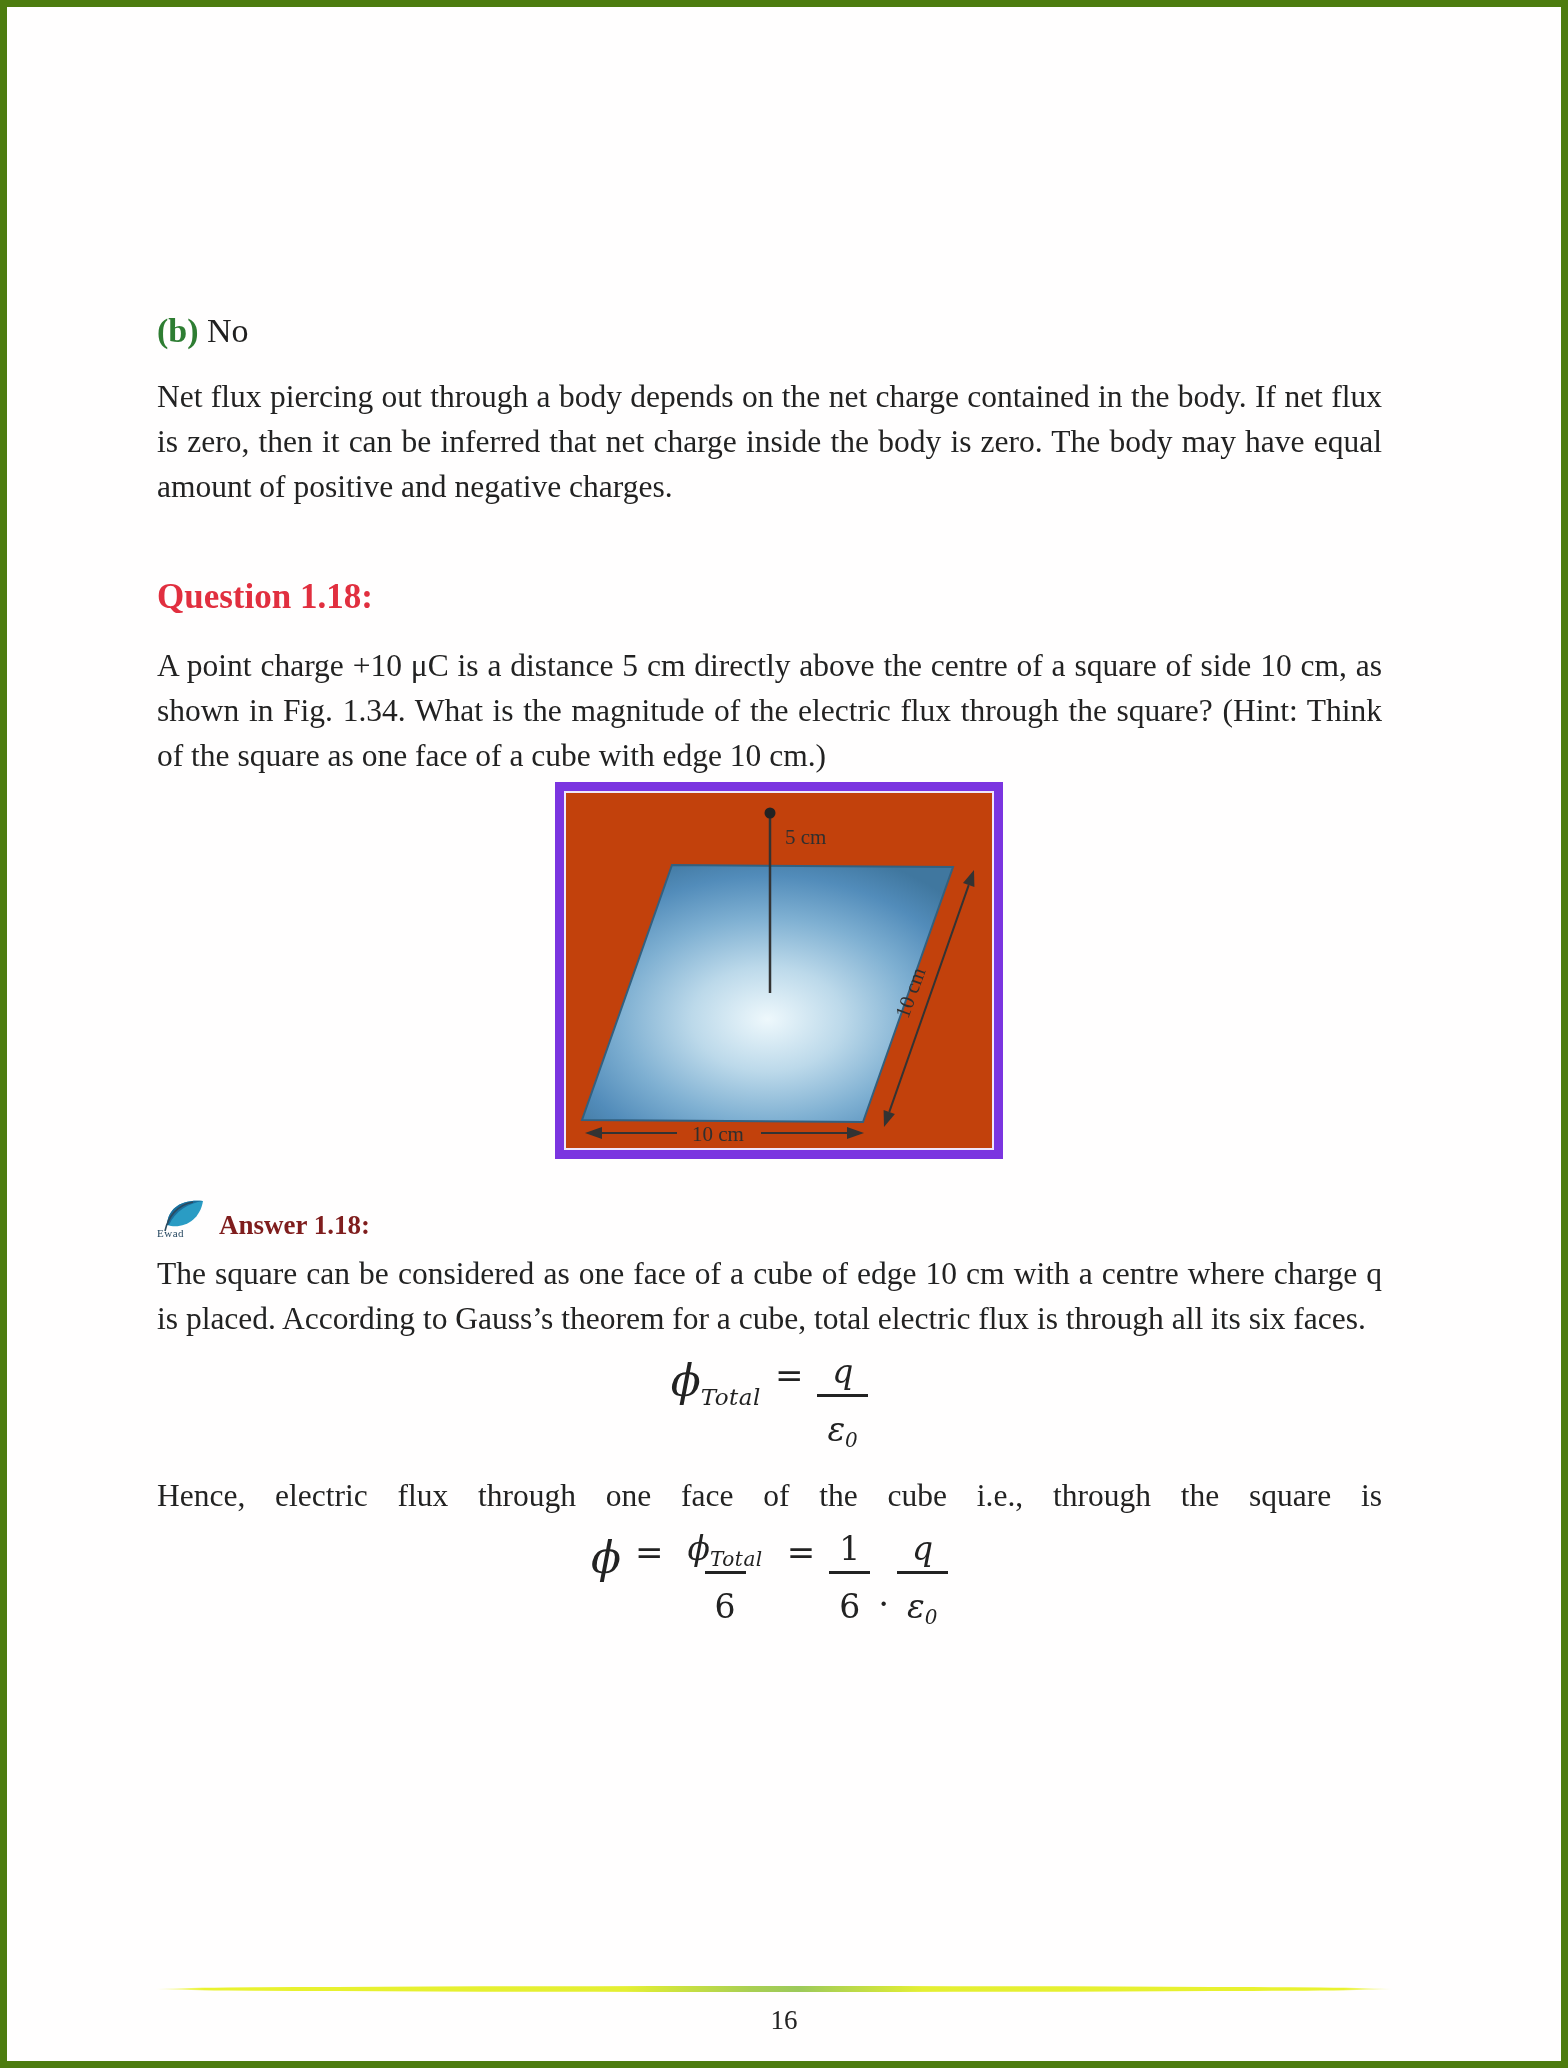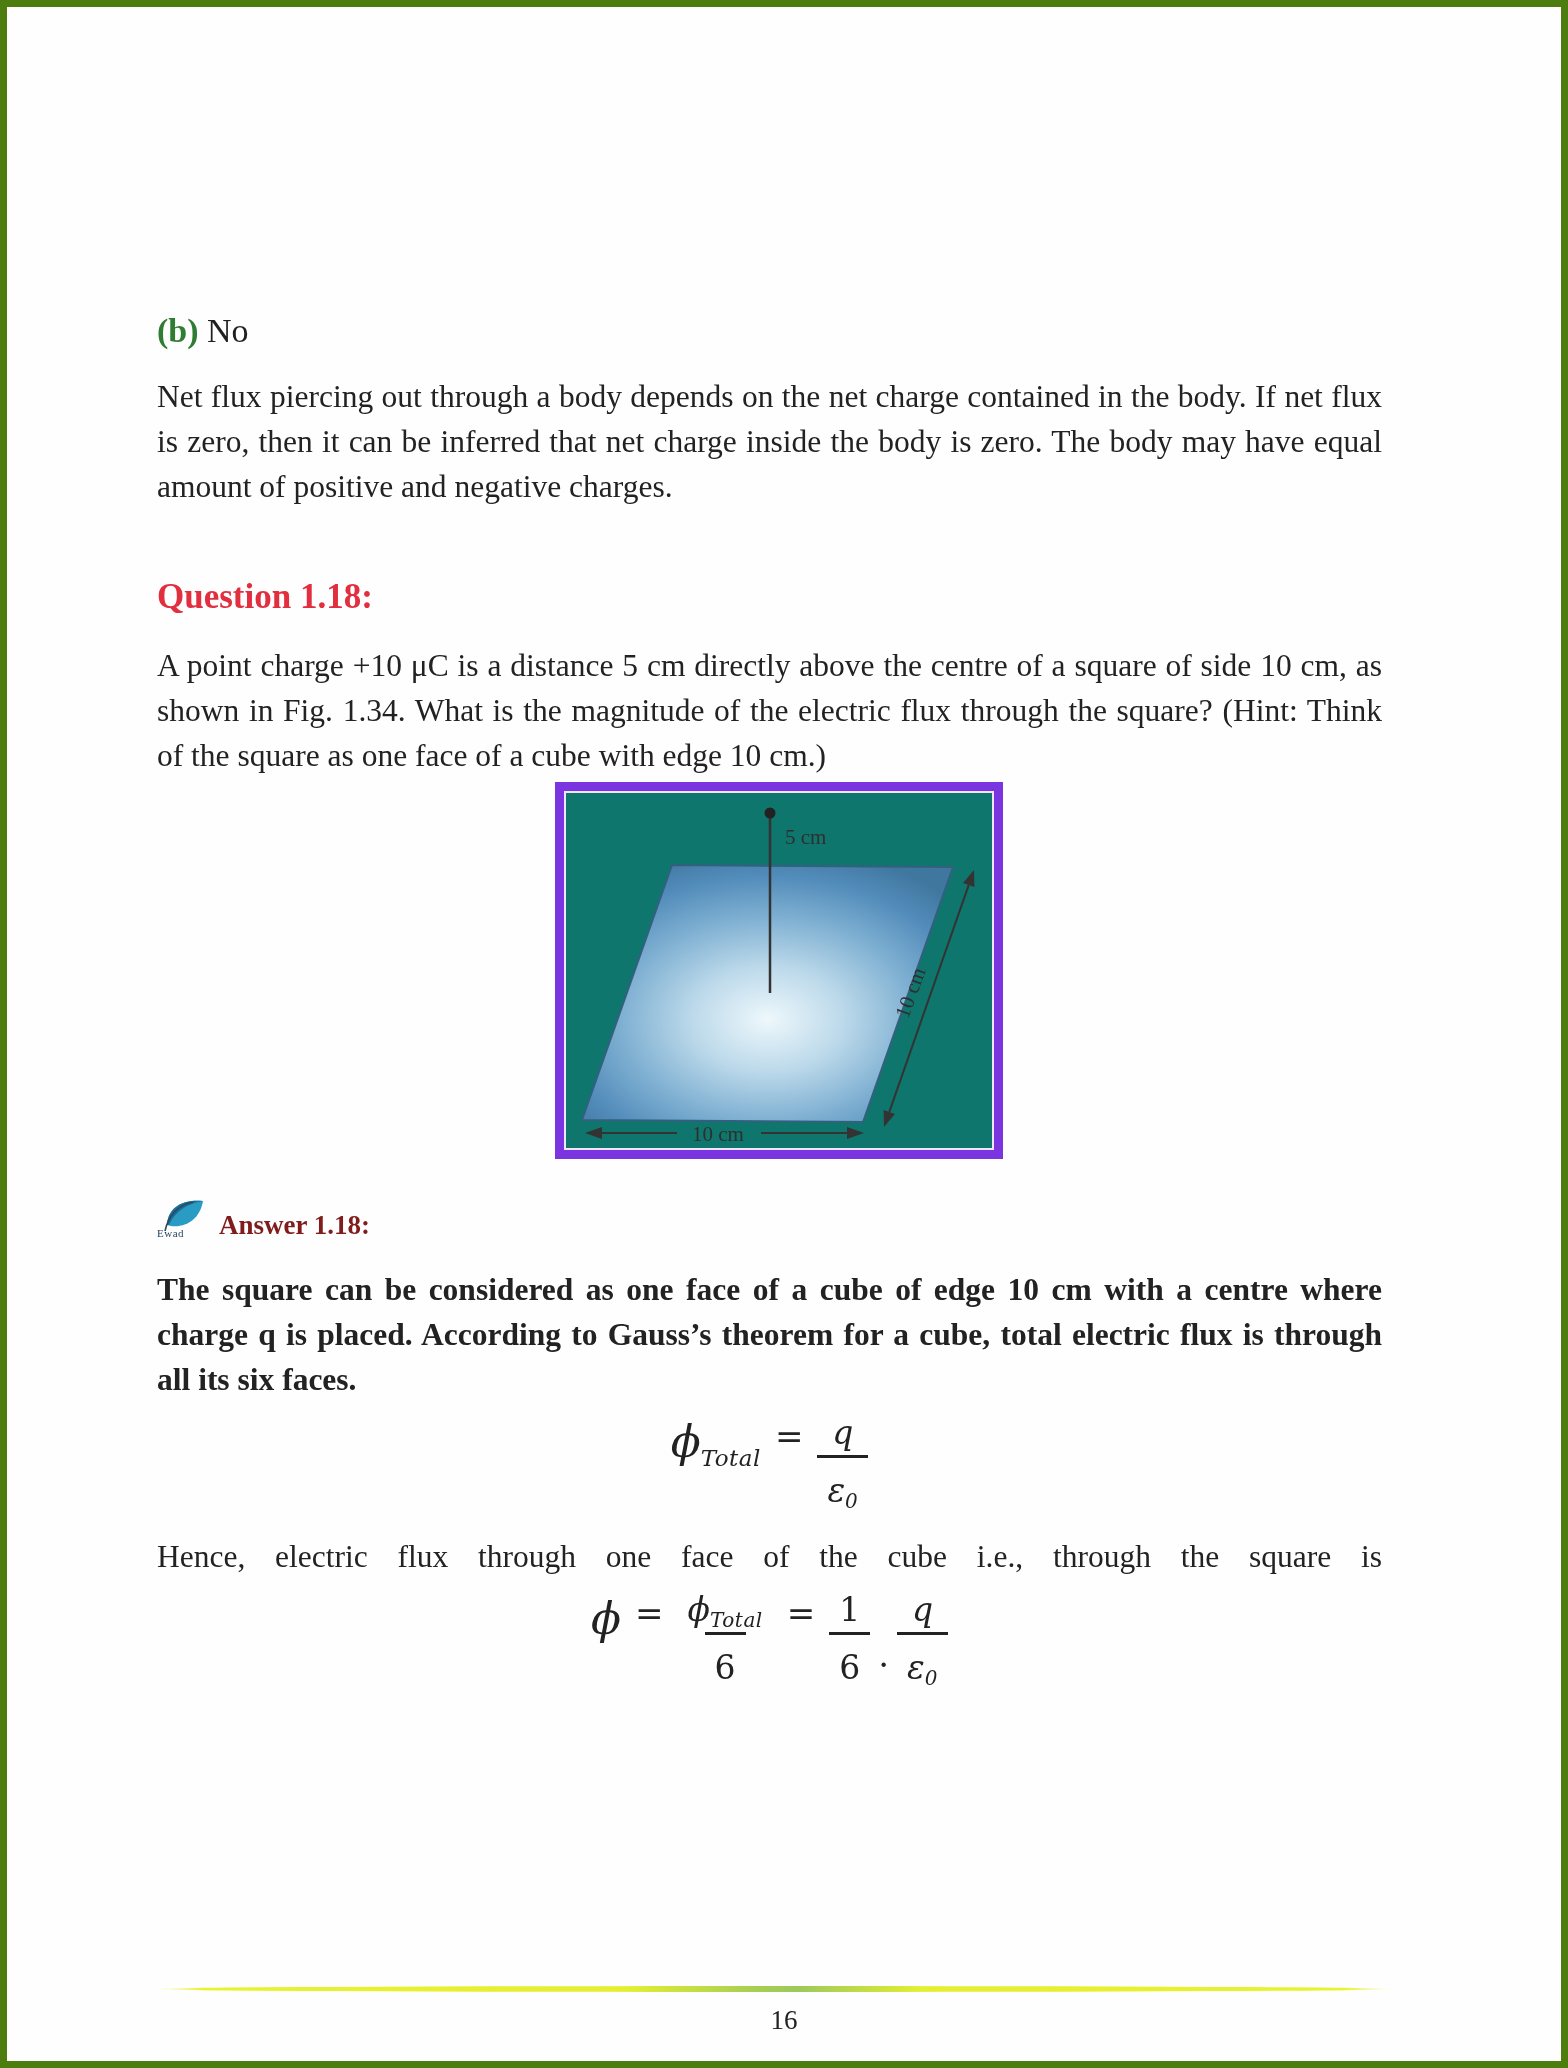--- a/index.html
+++ b/index.html
@@ -39,21 +39,21 @@
   .q-para { margin-top: 26px; }
 
   
   .figure-frame {
     width: 448px;
     height: 377px;
     margin-top: 4px;
     margin-left: 398px;
     border: 9px solid #7b35e0;
     box-shadow: inset 0 0 0 2px #efe6fb;
-    background: #0f766e;
+    background: #c2410c;
     position: relative;
   }
   .figure-frame svg { display: block; margin: 6px auto 0 auto; }
 
   
   .answer-head {
     margin-top: 34px;
     display: flex;
     align-items: flex-end;
     gap: 10px;
@@ -62,21 +62,21 @@
   .logo-wrap svg { display: block; }
   .watermark {
     position: absolute;
     left: 0px;
     bottom: 2px;
     font-size: 11px;
     color: #24455e;
     letter-spacing: 0.5px;
   }
   .a-heading { font-size: 27px; font-weight: bold; color: #7f1d1d; line-height: 1.1; }
-  .a-para { margin-top: 26px; font-weight: bold; }
+  .a-para { margin-top: 10px; }
 
   
   .formula {
     display: flex;
     justify-content: center;
     align-items: flex-start;
     gap: 12px;
     margin-top: 14px;
     font-family: "DejaVu Serif", serif;
     font-style: italic;

